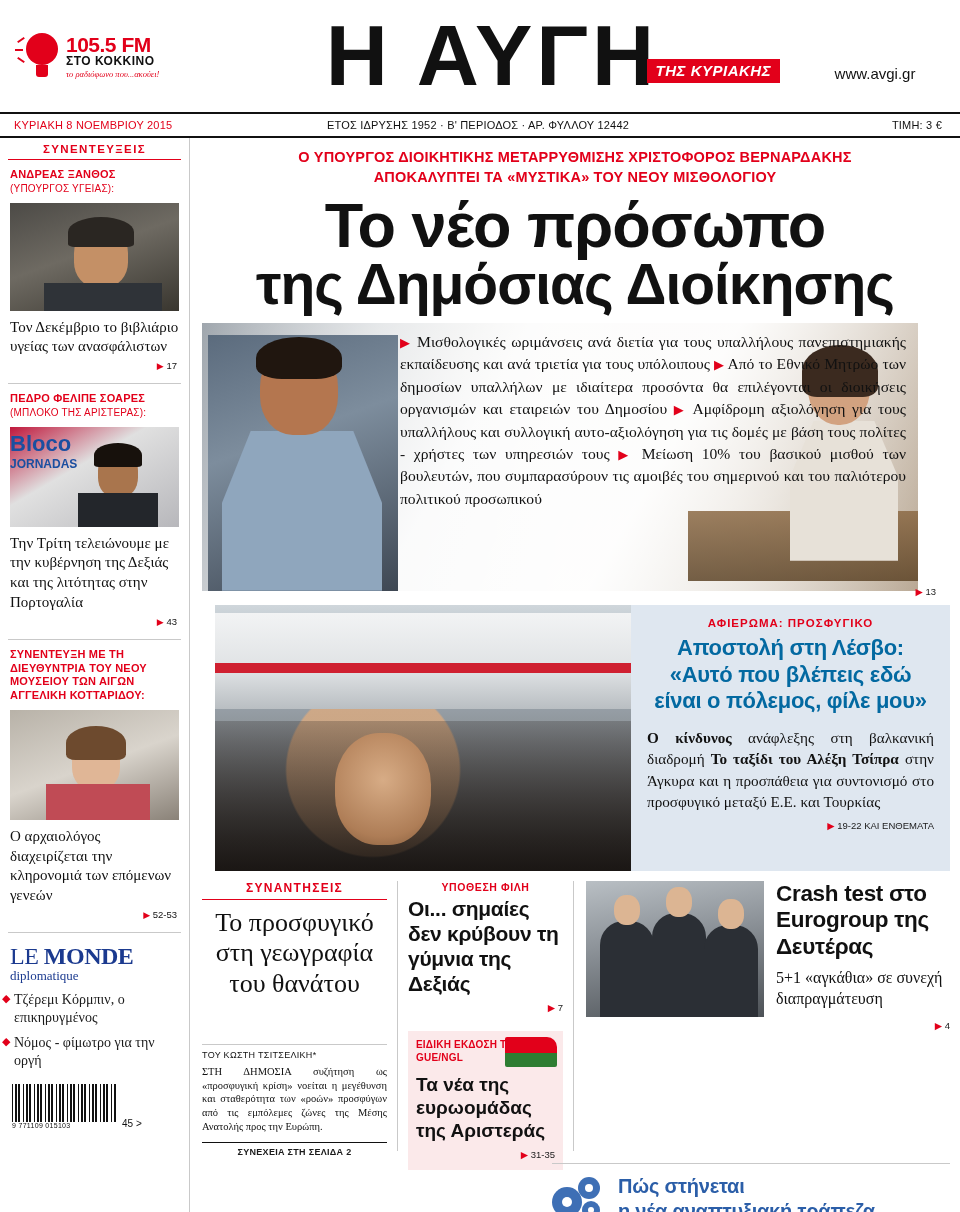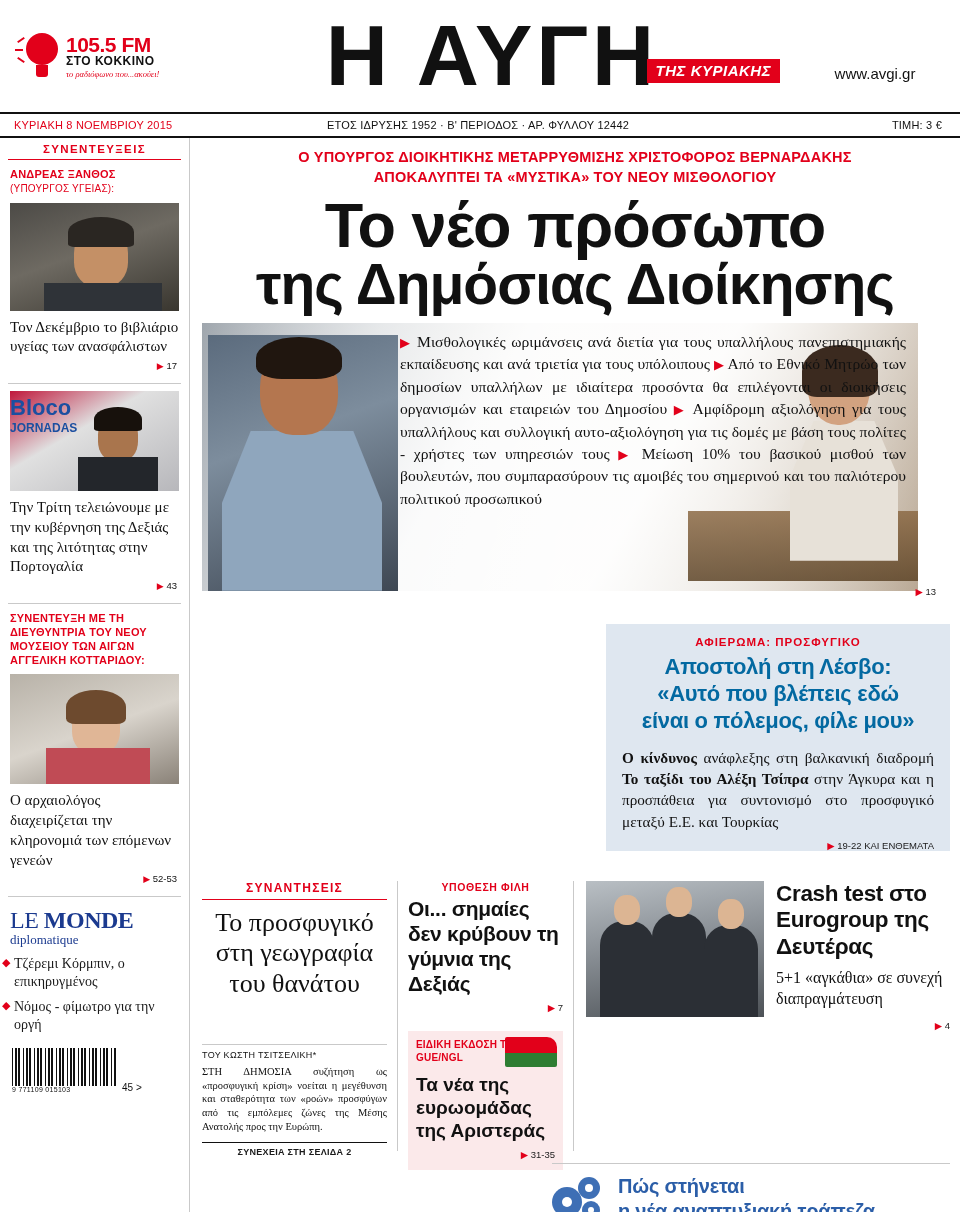--- a/index.html
+++ b/index.html
@@ -364,23 +364,22 @@
     position: absolute;
     right: 14px; bottom: -4px;
     font-family: "Liberation Sans", sans-serif;
     font-size: 9.5px;
   }
   .lede-ref .arrow { color: #e2001a; }
 
   
   .feature {
     display: flex;
-    margin: 12px 10px 0 0;
+    margin: 12px 10px 0 25px;
     height: 266px;
-    align-items: center;
   }
   .feat-photo {
     width: 416px;
     background:
       radial-gradient(circle at 38% 62%, rgba(215,170,130,0.85) 0 86px, rgba(0,0,0,0) 88px),
       linear-gradient(180deg,#cfd6db 0%,#9aa3ab 35%,#55504c 100%);
     position: relative;
     overflow: hidden;
   }
   .ferry {
@@ -664,20 +663,24 @@
           <div class="ph-face" style="left:64px; top:22px; width:54px; height:62px; background:#c49066;"></div>
           <div class="ph-face" style="left:58px; top:14px; width:66px; height:30px; background:#2a2622; border-radius:50% 50% 10% 10%;"></div>
           <div style="position:absolute; left:34px; top:80px; width:118px; height:40px; background:#2f3338;"></div>
         </div>
         <div class="ltext">Τον Δεκέμβριο το βιβλιάριο υγείας των ανασφάλιστων</div>
         <div class="pageref"><span class="arrow">▶</span> <span>17</span></div>
       </div>
       <div class="lrule"></div>
 
       <div>
+        <div class="kicker">
+          <span>ΠΕΔΡΟ ΦΕΛΙΠΕ ΣΟΑΡΕΣ</span><br>
+          <span class="sub">(ΜΠΛΟΚΟ ΤΗΣ ΑΡΙΣΤΕΡΑΣ):</span>
+        </div>
         <div class="lphoto p2">
           <div style="position:absolute; left:0; top:4px; font-family:'Liberation Sans',sans-serif; font-weight:bold; font-size:22px; color:#1b4fa0;">Bloco</div>
           <div style="position:absolute; left:0; top:30px; font-family:'Liberation Sans',sans-serif; font-weight:bold; font-size:12px; color:#1b4fa0;">JORNADAS</div>
           <div class="ph-face" style="left:88px; top:22px; width:40px; height:48px; background:#a9754d;"></div>
           <div class="ph-face" style="left:84px; top:16px; width:48px; height:24px; background:#17110c; border-radius:50% 50% 10% 10%;"></div>
           <div style="position:absolute; left:68px; top:66px; width:80px; height:40px; background:#23262b;"></div>
         </div>
         <div class="ltext">Την Τρίτη τελειώνουμε με την κυβέρνηση της Δεξιάς και της λιτότητας στην Πορτογαλία</div>
         <div class="pageref"><span class="arrow">▶</span> <span>43</span></div>
       </div>

